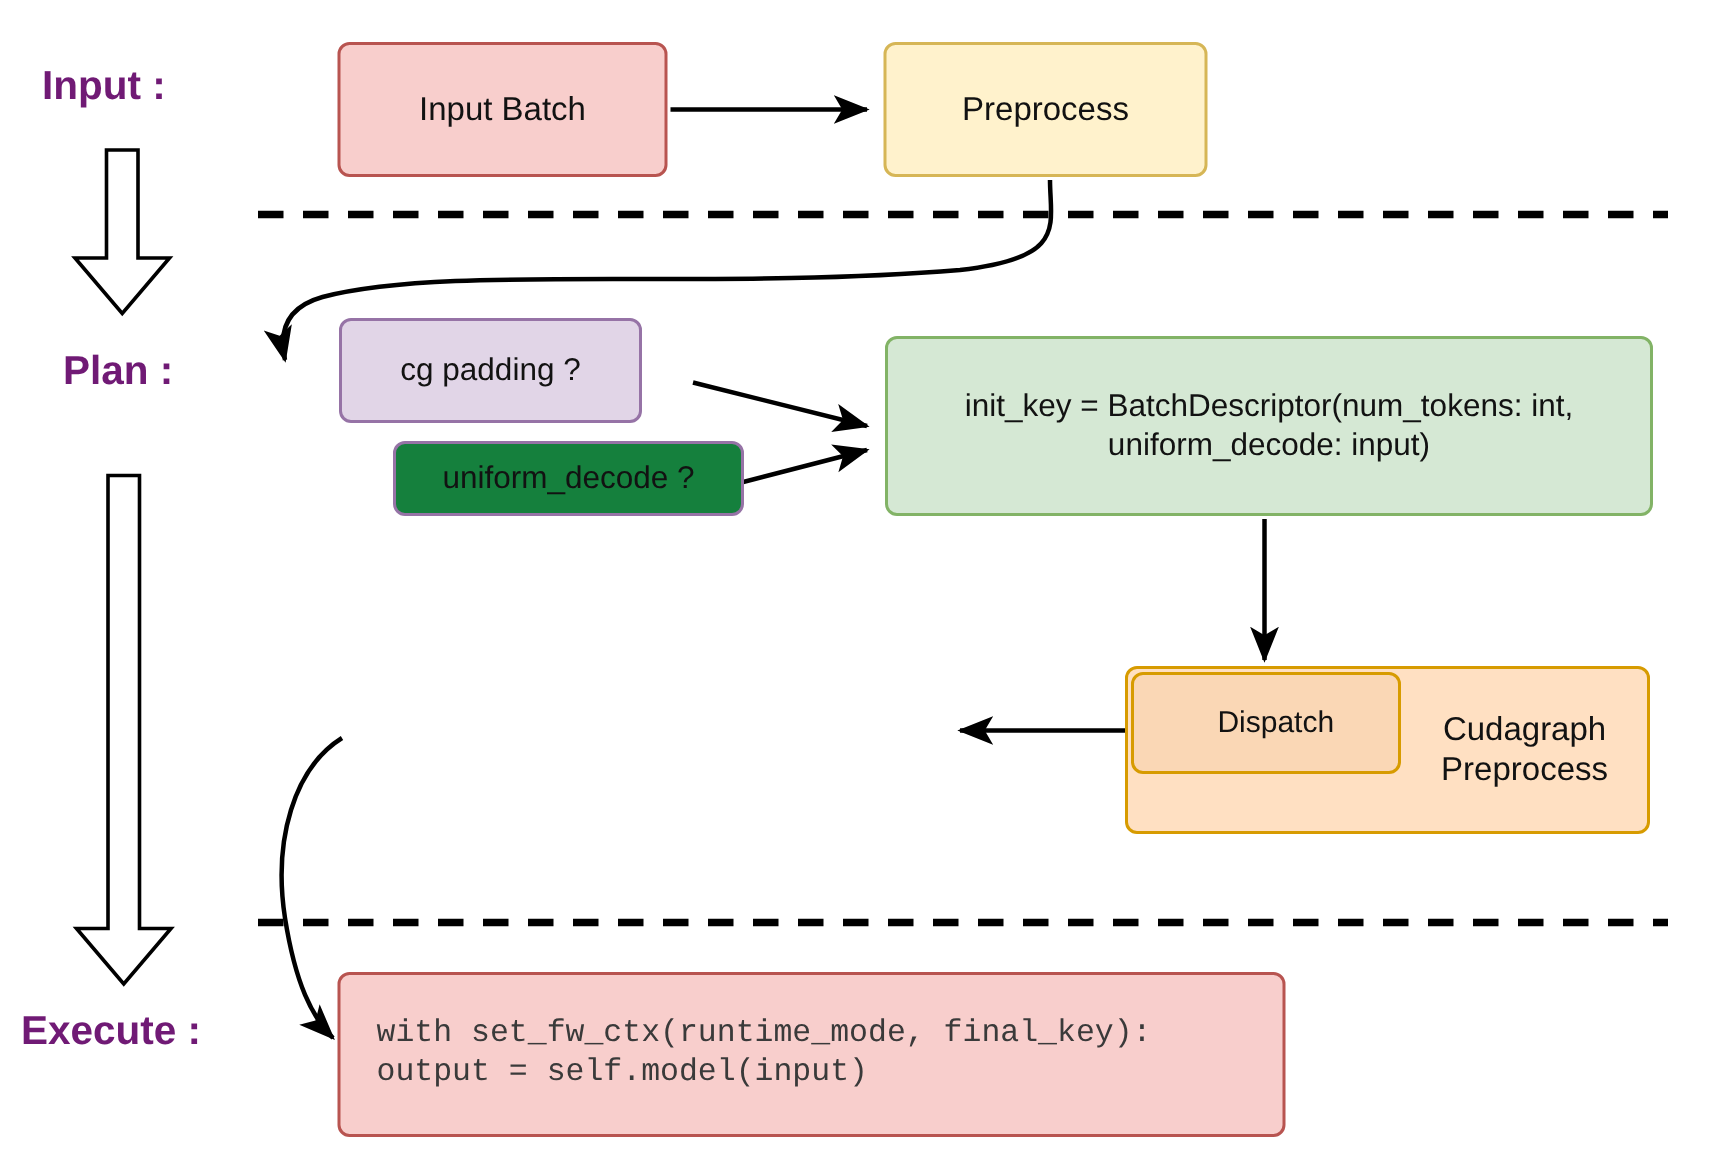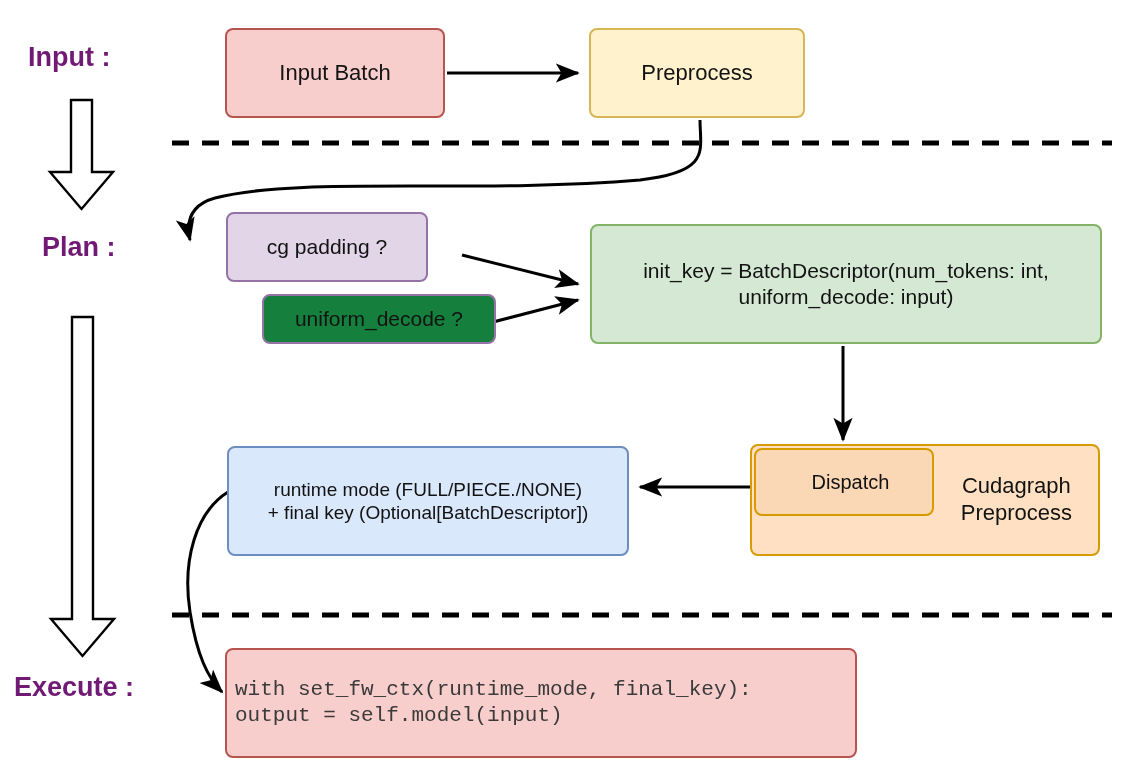--- a/index.html
+++ b/index.html
@@ -80,21 +80,21 @@
   #node-runtime-mode {
     left: 227px; top: 446px; width: 402px; height: 110px;
     background: #dae8fc; border-color: #6c8ebf; font-size: 19px;
   }
   #node-code {
     left: 225px; top: 648px; width: 632px; height: 110px;
     background: #f8cecc; border-color: #b85450;
     font-family: "Liberation Mono", "DejaVu Sans Mono", monospace;
     font-size: 21px;
     justify-content: flex-start;
-    padding-left: 8px;
+    padding-left: 24px;
     text-align: left;
     color: #3a3a3a;
   }
 
   #label-input   { left: 28px;  top: 42px;  font-size: 27px; }
   #label-plan    { left: 42px;  top: 232px; font-size: 27px; }
   #label-execute { left: 14px;  top: 672px; font-size: 27px; }
 </style>
 </head>
 <body>
@@ -146,19 +146,17 @@
   <div class="node" id="node-init-key">init_key = BatchDescriptor(num_tokens: int,
 uniform_decode: input)</div>
 
   <div class="node" id="node-dispatcher-outer">
     <span class="outer-label">Cudagraph
 Preprocess</span>
   </div>
 
   <div class="node" id="node-dispatch-inner">Dispatch</div>
 
-  <div class="node" id="node-runtime-mode">runtime mode (FULL/PIECE./NONE)
-+ final key (Optional[BatchDescriptor])</div>
 
   <div class="node" id="node-code">with set_fw_ctx(runtime_mode, final_key):
     output = self.model(input)</div>
 
 </div>
 
 </body></html>

